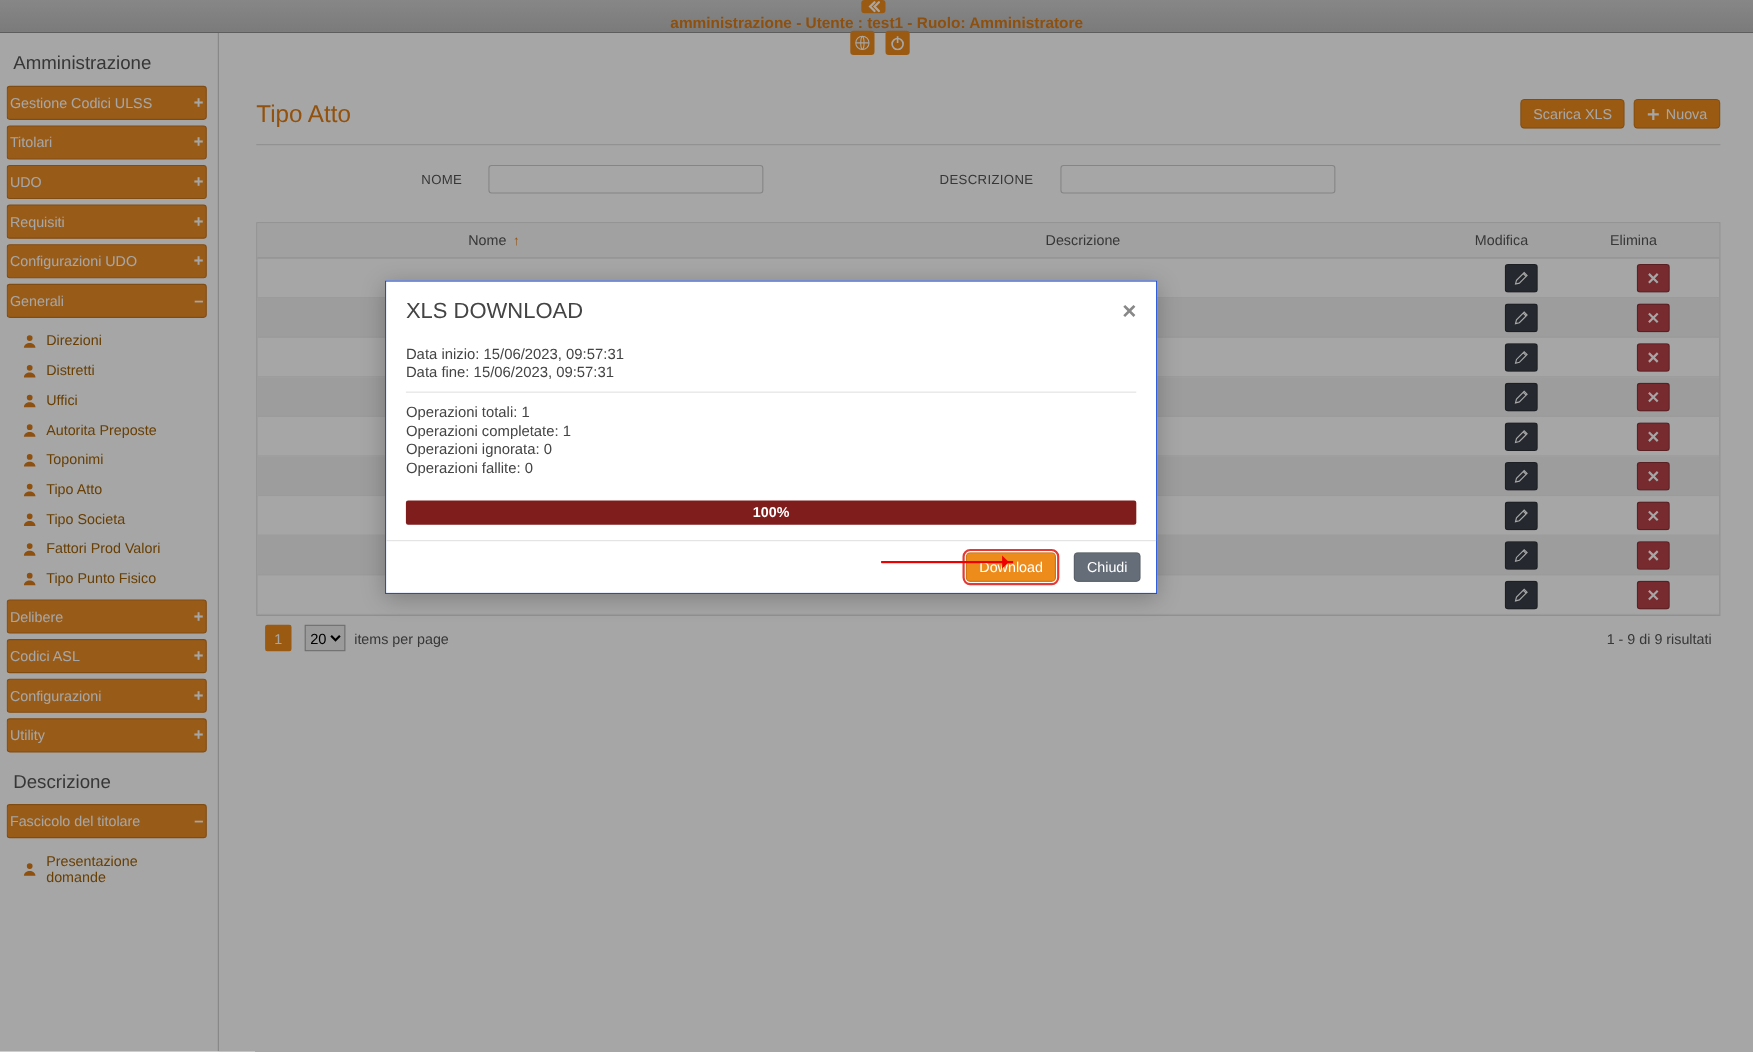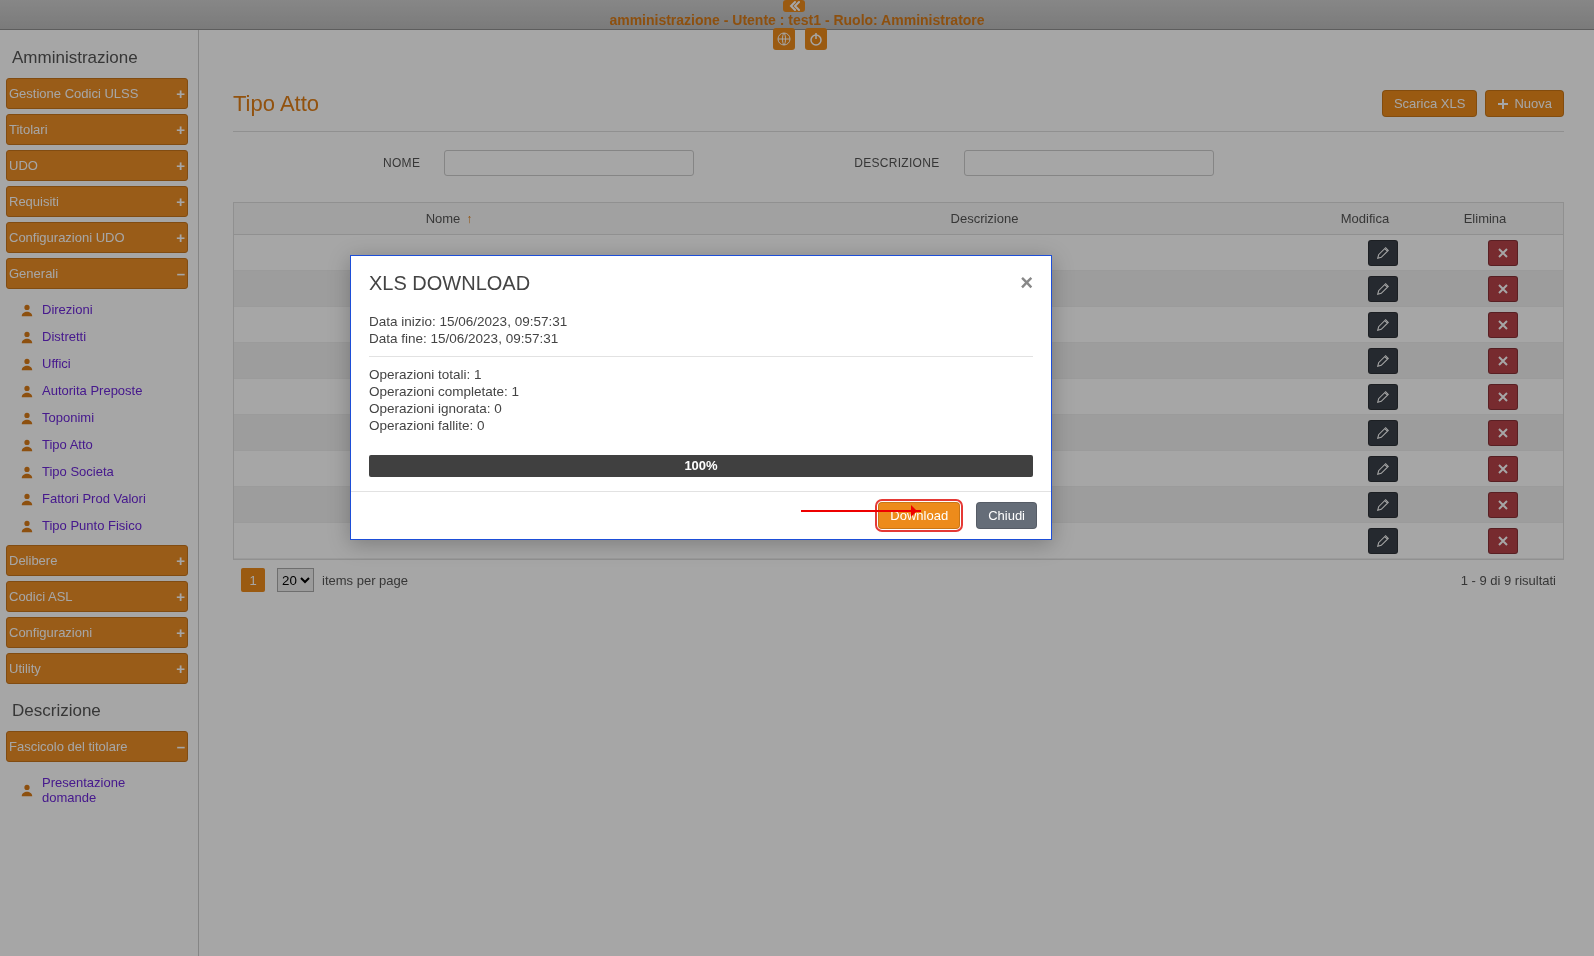--- a/index.html
+++ b/index.html
@@ -16,21 +16,21 @@
 .container { display:flex; height: calc(100% - 30px); }
 .sidebar { width: 199px; background:#fff; border-right:1px solid #ccc; padding:6px 6px 0 6px; overflow:hidden; position:relative; }
 .sidebar::-webkit-scrollbar { width:10px; }
 .sidebar-scroll { overflow-y:auto; height:100%; padding-right:4px; }
 .side-title { font-size: 17px; color:#555; padding: 12px 6px 10px; }
 .side-group { background:#ec8e26; color:#fff; border-radius:3px; padding:6px 2px; margin-bottom:5px; font-size:13px; display:flex; align-items:center; justify-content:space-between; cursor:pointer; border:1px solid #c7751d; }
 .side-group.minus .plus::before { content:"–"; }
 .plus::before { content:"+"; font-weight:bold; font-size:15px; }
 .minus .plus::before { content:"–"; }
 .side-sub { list-style:none; padding:2px 0 6px; }
-.side-sub li { padding:6px 8px 6px 14px; color:#6d28d9; font-size:13px; display:flex; align-items:center; gap:8px; cursor:pointer; }
+.side-sub li { padding:6px 8px 6px 14px; color:#a16207; font-size:13px; display:flex; align-items:center; gap:8px; cursor:pointer; }
 .side-sub li .uicon { width:14px; height:14px; display:inline-block; }
 .side-sub li .uicon svg { fill:#d97b17; }
 
 .main { flex:1; padding:20px 30px 0 34px; overflow:auto; }
 .main hr { border:none; border-top:1px solid #ddd; margin:14px 0 8px; }
 .page-header { display:flex; align-items:center; margin-top:40px; }
 .page-title { color:#e07e16; font-size:22px; }
 .ph-spacer { flex:1; }
 .btn { display:inline-flex; align-items:center; justify-content:center; padding:5px 11px; border-radius:4px; font-size:13px; border:1px solid rgba(0,0,0,0.15); cursor:pointer; color:#fff; }
 .btn-orange { background:#ed8b1b; }
@@ -70,21 +70,21 @@
 .gf-spacer { flex:1; }
 
 
 .modal { position:absolute; left:350px; top:255px; width:702px; background:#fff; border:1px solid #1d4ed8; z-index:200; box-shadow:0 4px 20px rgba(0,0,0,0.25); }
 .modal-head { padding:14px 18px 10px; display:flex; align-items:center; }
 .modal-title { font-size:20px; color:#444; }
 .modal-close { margin-left:auto; color:#888; font-size:22px; cursor:pointer; font-weight:bold; }
 .modal-body { padding:6px 18px 14px; font-size:13.5px; color:#444; }
 .modal-body .line { margin:2px 0; }
 .modal-body hr { border:none; border-top:1px solid #e2e2e2; margin:10px 0; }
-.progress { height:22px; background:#404040; color:#fff; font-weight:bold; text-align:center; font-size:13px; line-height:22px; border-radius:2px; margin-top:22px; }
+.progress { height:22px; background:#7f1d1d; color:#fff; font-weight:bold; text-align:center; font-size:13px; line-height:22px; border-radius:2px; margin-top:22px; }
 .modal-foot { border-top:1px solid #e2e2e2; padding:10px 14px; display:flex; justify-content:flex-end; align-items:center; gap:8px; position:relative; }
 .arrow { position:absolute; left:450px; top:18px; width:120px; height:2px; background:#e00; }
 .arrow::after { content:""; position:absolute; right:-2px; top:-5px; border:6px solid transparent; border-left-color:#e00; }
 .modal-foot .btn-orange { outline:2px solid #e53935; outline-offset:1px; }
 
 svg { display:block; }
 </style>
 </head>
 <body>
 

